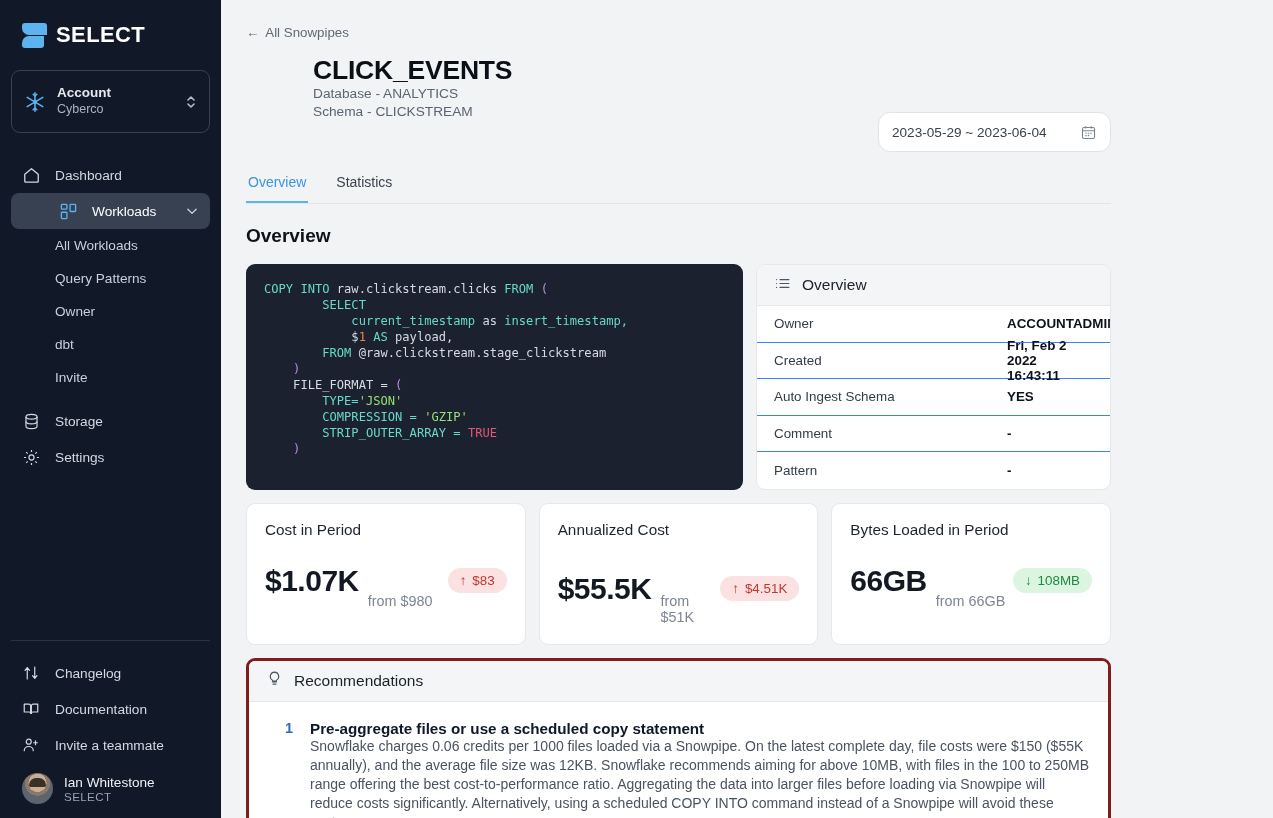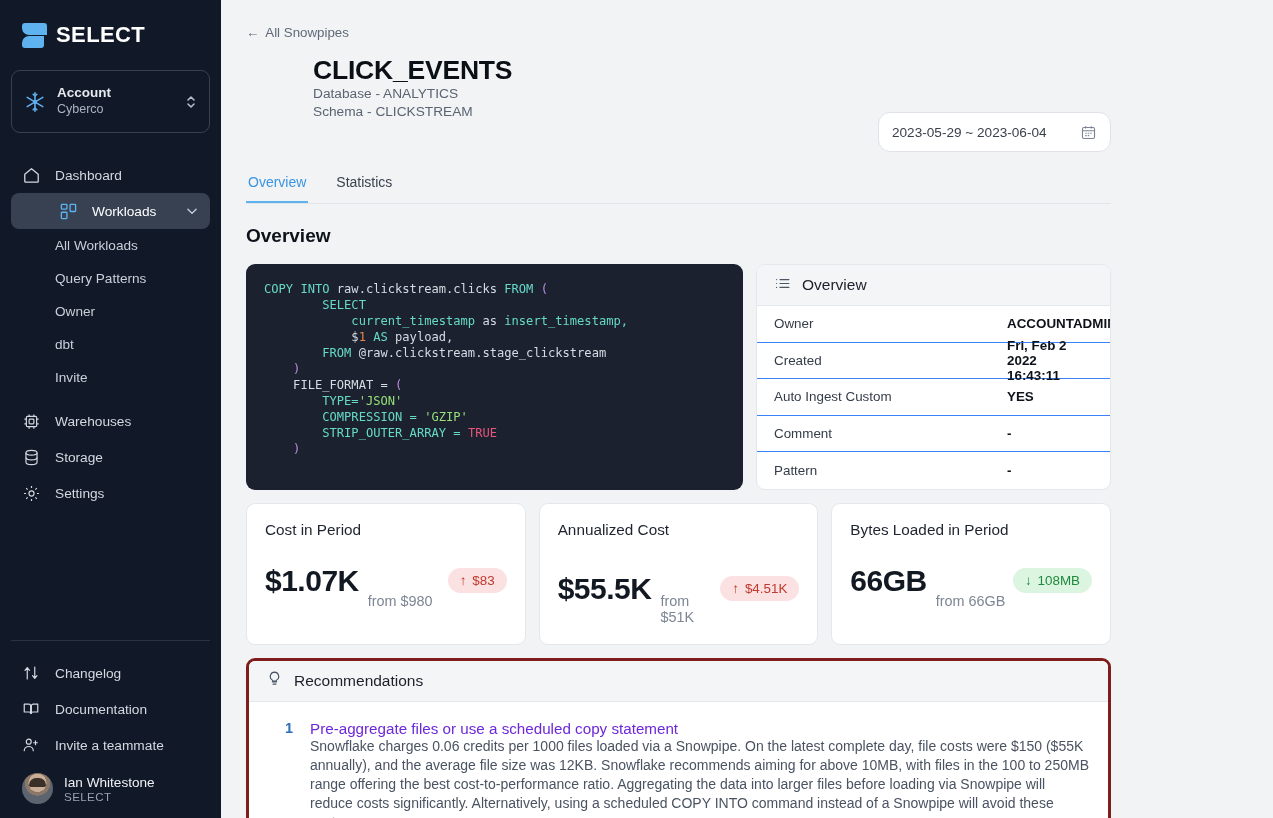--- a/index.html
+++ b/index.html
@@ -164,21 +164,21 @@
     margin-top:13px; overflow:hidden;
   }
   .rec-head {
     display:flex; align-items:center; gap:11px;
     background:#f4f5f7; border-bottom:1px solid #e4e7ec;
     height:41px; padding: 0 17px; font-size:15.5px; color:#1b2029;
   }
   .rec-body { display:flex; padding: 18px 19px 19px 0; }
   .rec-num { color:#2c6fb5; font-weight:bold; font-size:14.5px; width:22px; text-align:right; flex:0 0 auto; margin-left:22px;}
   .rec-texts { margin-left:17px; }
-  .rec-title { font-size:15.2px; font-weight:normal; color:#6d28d9; }
+  .rec-title { font-size:15.2px; font-weight:bold; color:#0f172a; }
   .rec-desc { font-size:14px; line-height:19px; color:#4a5361; max-width:945px;}
 </style>
 </head>
 <body>
 
 <div class="app">
 
   <aside class="sidebar">
 
     <div class="brand">
@@ -248,30 +248,20 @@
         </div>
       <div class="sub-item">
           <span>Invite</span>
         </div>
 
       <div class="nav-gap"></div>
 
       <div class="nav-item">
         <span class="ico">
           <svg viewBox="0 0 24 24" width="19" height="19" fill="none" stroke="currentColor" stroke-width="1.5">
-              <rect x="5.5" y="5.5" width="13" height="13" rx="1.5"></rect>
-              <rect x="9" y="9" width="6" height="6" rx="1"></rect>
-              <path d="M9 3v2.5M15 3v2.5M9 18.5V21M15 18.5V21M3 9h2.5M3 15h2.5M18.5 9H21M18.5 15H21"></path>
-            </svg>
-        </span>
-        <span>Warehouses</span>
-      </div>
-      <div class="nav-item">
-        <span class="ico">
-          <svg viewBox="0 0 24 24" width="19" height="19" fill="none" stroke="currentColor" stroke-width="1.5">
               <ellipse cx="12" cy="6" rx="7" ry="3"></ellipse>
               <path d="M5 6v6c0 1.7 3.1 3 7 3s7-1.3 7-3V6"></path>
               <path d="M5 12v6c0 1.7 3.1 3 7 3s7-1.3 7-3v-6"></path>
             </svg>
         </span>
         <span>Storage</span>
       </div>
       <div class="nav-item">
         <span class="ico">
           <svg viewBox="0 0 24 24" width="19" height="19" fill="none" stroke="currentColor" stroke-width="1.5">
@@ -371,21 +361,21 @@
         <div id="info-rows">
             <div class="info-row">
               <span class="info-label">Owner</span>
               <span class="info-value">ACCOUNTADMIN</span>
             </div>
             <div class="info-row">
               <span class="info-label">Created</span>
               <span class="info-value">Fri, Feb 2 2022 16:43:11</span>
             </div>
             <div class="info-row">
-              <span class="info-label">Auto Ingest Custom</span>
+              <span class="info-label">Auto Ingest Schema</span>
               <span class="info-value">YES</span>
             </div>
             <div class="info-row">
               <span class="info-label">Comment</span>
               <span class="info-value">-</span>
             </div>
             <div class="info-row">
               <span class="info-label">Pattern</span>
               <span class="info-value">-</span>
             </div>

